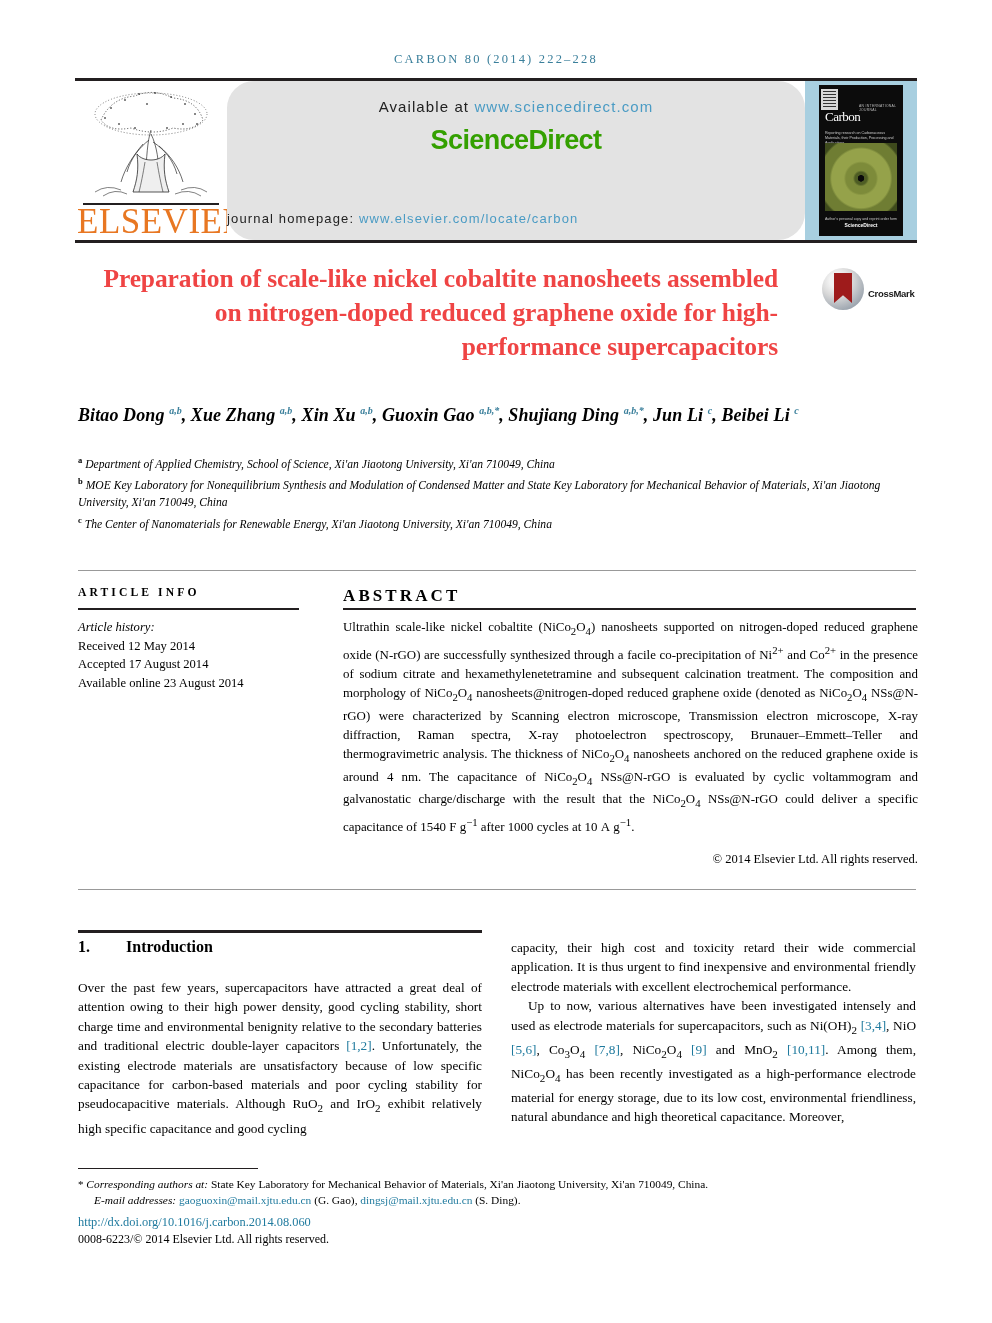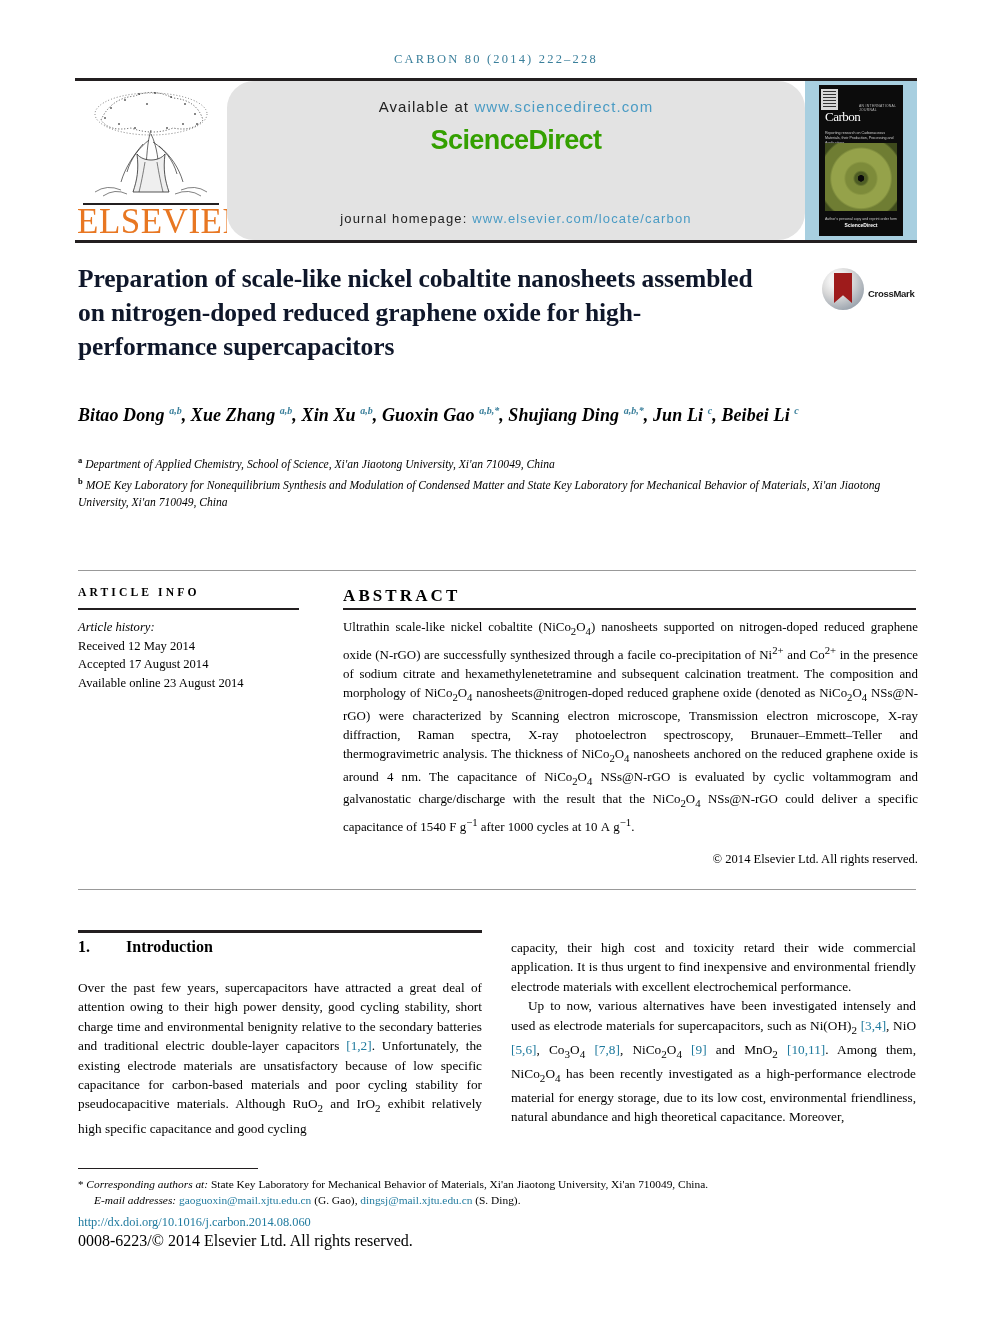--- a/index.html
+++ b/index.html
@@ -111,21 +111,20 @@
     font-family: "Liberation Sans", sans-serif;
     font-weight: bold;
     font-size: 27px;
     letter-spacing: -0.6px;
     color: #34a000;
   }
   .sd-homepage {
     position: absolute;
     left: 0; right: 0;
     bottom: 14px;
-    text-align: center;
     font-family: "Liberation Sans", sans-serif;
     font-size: 13px;
     letter-spacing: 1.15px;
     color: #222222;
   }
   .sd-homepage .lnk { color: #4a9bc4; }
   .cover-thumb {
     flex: 0 0 112px;
     width: 112px;
     position: relative;
@@ -196,22 +195,23 @@
 
   
   .title {
     position: absolute;
     left: 78px; top: 262px;
     width: 700px;
     font-family: "Liberation Serif", serif;
     font-weight: bold;
     font-size: 25.5px;
     line-height: 34px;
-    color: #0f172a;
+    color: #ef4444;
     letter-spacing: -0.1px;
+    text-align: right;
   }
   .crossmark {
     position: absolute;
     left: 822px; top: 268px;
     width: 92px; height: 44px;
   }
   .cm-circle {
     position: absolute;
     left: 0; top: 0;
     width: 42px; height: 42px;
@@ -409,21 +409,21 @@
     position: absolute;
     left: 78px; top: 1215px;
     font-family: "Liberation Serif", serif;
     font-size: 12.4px;
     color: #1f7a9e;
   }
   .issn-line {
     position: absolute;
     left: 78px; top: 1232px;
     font-family: "Liberation Serif", serif;
-    font-size: 16px;
+    font-size: 12px;
     color: #000000;
   }
 </style>
 </head>
 <body>
 
 <div class="page">
 
   <div class="running-head">CARBON 80 (2014) 222–228</div>
 
@@ -507,20 +507,21 @@
     <div class="cm-circle">
       <div class="cm-ribbon"></div>
     </div>
     <div class="cm-text">CrossMark</div>
   </div>
 
   <div class="authors" id="authors"><span>Bitao Dong </span><sup>a,b</sup><span>, </span><span>Xue Zhang </span><sup>a,b</sup><span>, </span><span>Xin Xu </span><sup>a,b</sup><span>, </span><span>Guoxin Gao </span><sup>a,b,*</sup><span>, </span><span>Shujiang Ding </span><sup>a,b,*</sup><span>, </span><span>Jun Li </span><sup>c</sup><span>, </span><span>Beibei Li </span><sup>c</sup></div>
   <div class="affils" id="affils">
       <div><sup>a</sup><span> Department of Applied Chemistry, School of Science, Xi'an Jiaotong University, Xi'an 710049, China</span></div>
       <div><sup>b</sup><span> MOE Key Laboratory for Nonequilibrium Synthesis and Modulation of Condensed Matter and State Key Laboratory for Mechanical Behavior of Materials, Xi'an Jiaotong University, Xi'an 710049, China</span></div>
+      <div><sup>c</sup><span> The Center of Nanomaterials for Renewable Energy, Xi'an Jiaotong University, Xi'an 710049, China</span></div>
     </div>
 
   <div class="sec-rule-top"></div>
   <div class="info-head">ARTICLE INFO</div>
   <div class="abs-head">ABSTRACT</div>
   <div class="info-rule"></div>
   <div class="abs-rule"></div>
 
   <div class="info-body">
     <span class="it">Article history:</span><br>

